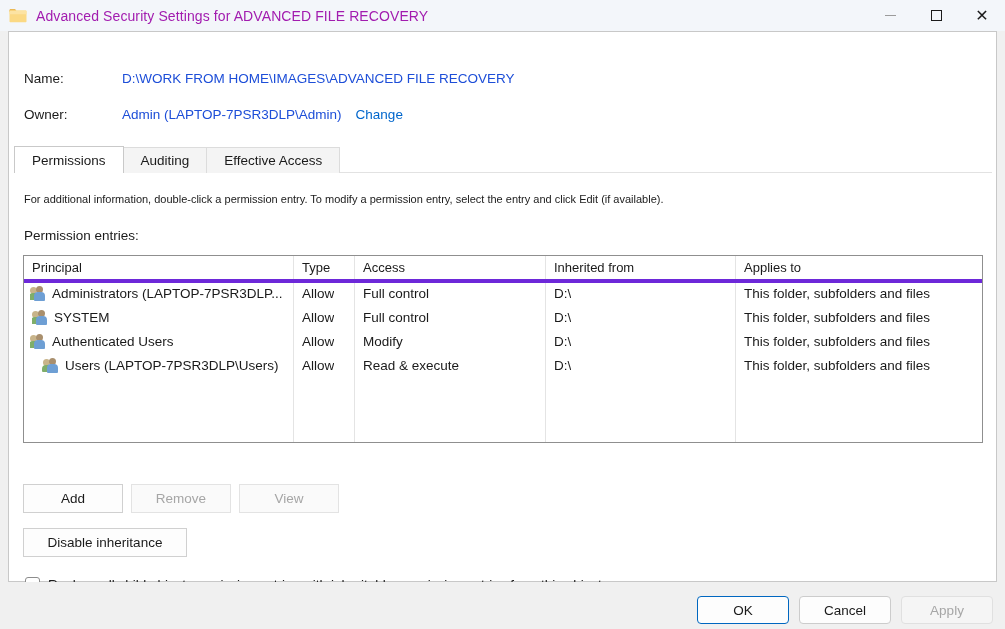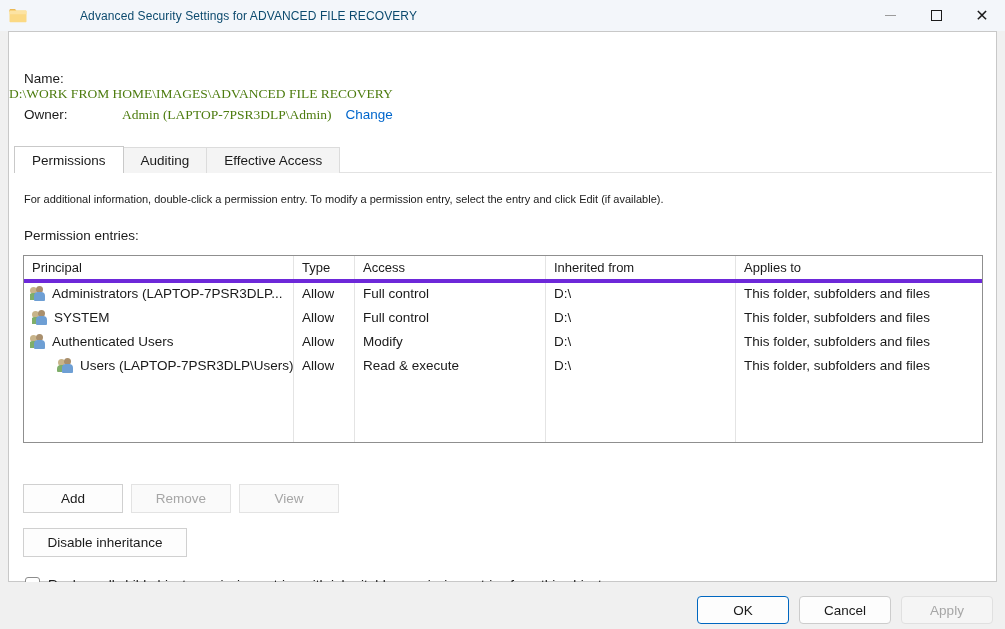--- a/index.html
+++ b/index.html
@@ -27,25 +27,24 @@
   }
   .title-folder-icon {
     width: 18px;
     height: 15px;
     margin-left: 9px;
     margin-right: 9px;
     flex: none;
     position: relative;
   }
   .title-text {
-    font-size: 12px;
-    color: #0c4a6e;
+    font-size: 14px;
+    color: #a21caf;
     letter-spacing: 0.1px;
     white-space: nowrap;
-    margin-left: 44px;
   }
   .win-controls {
     position: absolute;
     right: 0;
     top: 0;
     height: 31px;
     display: flex;
   }
   .win-btn {
     width: 46px;
@@ -94,21 +93,21 @@
     display: flex;
     align-items: baseline;
     font-size: 13.5px;
   }
   .field-label {
     width: 113px;
     padding-left: 15px;
     box-sizing: border-box;
     color: #1a1a1a;
   }
-  .field-value { color: #4d7c0f; font-family: Liberation Serif, serif; }
+  .field-value { color: #1d4ed8; }
   .change-link {
     color: #0066cc;
     margin-left: 14px;
     cursor: pointer;
   }
 
   
   .tabstrip {
     position: absolute;
     left: 5px;
@@ -381,21 +380,21 @@
       <span class="glyph-max"></span>
     </div>
     <div class="win-btn">
       <span class="glyph-close">✕</span>
     </div>
   </div>
 </div>
 
 <div class="panel">
 
-  <div class="field-row" style="position:absolute;left:0;top:39px;flex-direction:column;">
+  <div class="field-row" style="position:absolute;left:0;top:39px;">
     <span class="field-label">Name:</span>
     <span class="field-value">D:\WORK FROM HOME\IMAGES\ADVANCED FILE RECOVERY</span>
   </div>
 
   <div class="field-row" style="position:absolute;left:0;top:75px;">
     <span class="field-label">Owner:</span>
     <span class="field-value">Admin (LAPTOP-7PSR3DLP\Admin)</span>
     <span class="change-link">Change</span>
   </div>
 
@@ -473,21 +472,21 @@
             </span>
             <span>Authenticated Users</span>
           </span>
           <span class="cell" style="left:278px;">Allow</span>
           <span class="cell" style="left:339px;">Modify</span>
           <span class="cell" style="left:530px;">D:\</span>
           <span class="cell" style="left:720px;">This folder, subfolders and files</span>
         </div>
 
         <div class="row">
-          <span class="cell principal" style="left:21px;width:258px;padding-left:13px;">
+          <span class="cell principal" style="left:6px;width:258px;padding-left:13px;">
             <span class="grp-icon">
               <span class="p-back"></span>
                 <span class="p-back-b"></span>
               <span class="p-front"></span>
                 <span class="p-front-b"></span>
             </span>
             <span>Users (LAPTOP-7PSR3DLP\Users)</span>
           </span>
           <span class="cell" style="left:278px;">Allow</span>
           <span class="cell" style="left:339px;">Read &amp; execute</span>

